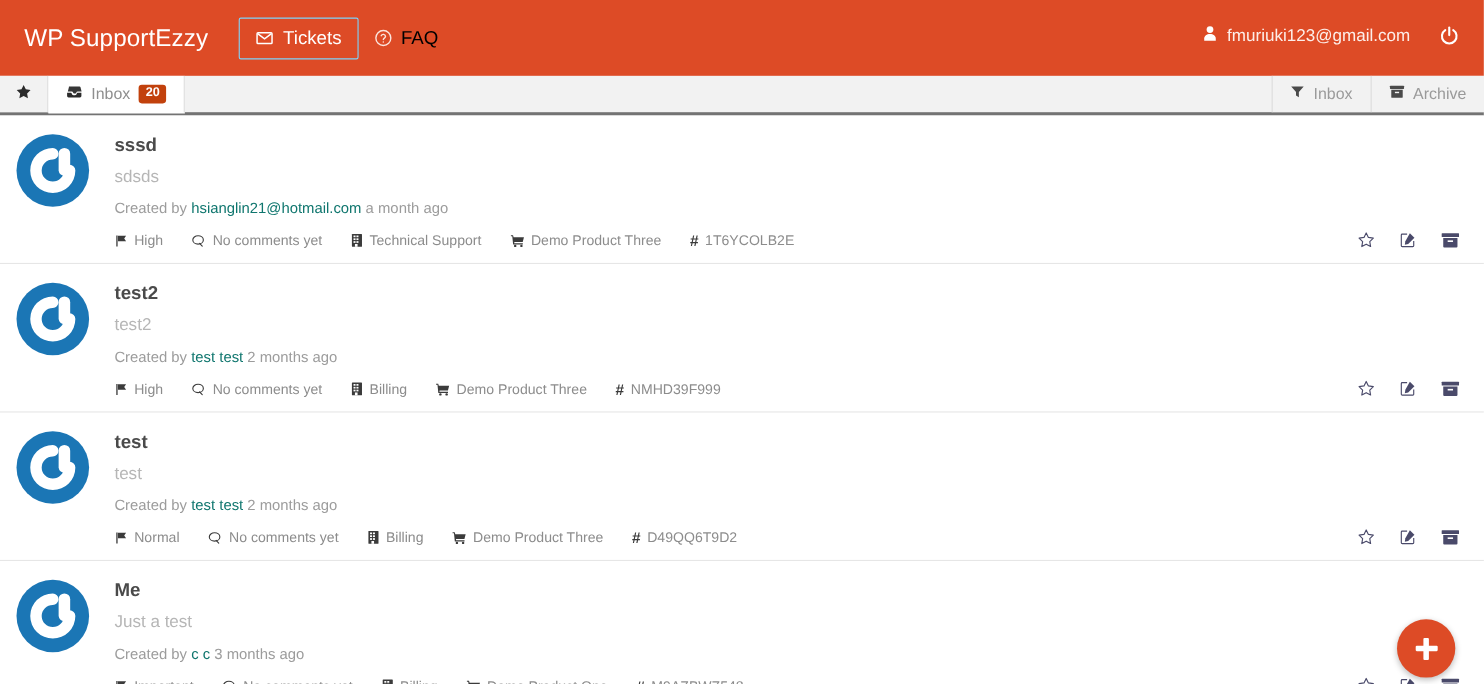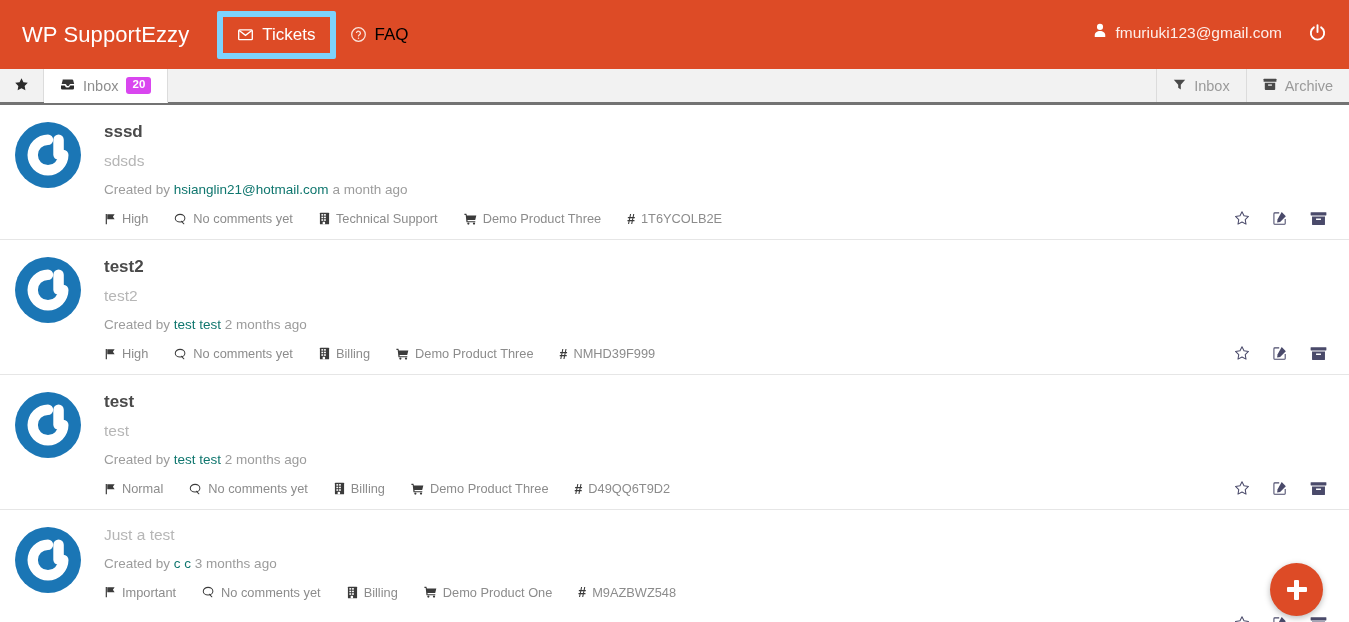--- a/index.html
+++ b/index.html
@@ -40,21 +40,21 @@
     align-items: center;
     gap: 8px;
     color: #000000;
     font-size: 17px;
     padding: 8px 14px;
     border-radius: 2px;
     cursor: pointer;
     white-space: nowrap;
   }
   .nav-item.boxed {
-    border: 6px solid #7dd3fc;
+    border: 1px solid #7dd3fc;
     color: #ffffff;
   }
   .nav-item .ico { display: inline-flex; align-items: center; }
   .nav-item .ico svg { display: block; }
 
   .topbar-right {
     margin-left: auto;
     display: flex;
     align-items: flex-start;
     gap: 26px;
@@ -98,21 +98,21 @@
     white-space: nowrap;
   }
   .tab.star-tab { padding: 0 14px; color: #333; }
   .tab.active {
     background: #ffffff;
     color: #8e8e8e;
     border-bottom: 1px solid #ffffff;
     margin-bottom: -1px;
   }
   .badge {
-    background: #d946ef;
+    background: #c2410c;
     color: #ffffff;
     font-size: 11.5px;
     font-weight: 700;
     border-radius: 3px;
     padding: 2px 6px 3px;
     line-height: 1;
   }
   .subnav-right {
     margin-left: auto;
     display: flex;
@@ -619,20 +619,21 @@
 
     <div class="ticket">
       <div class="avatar">
         <svg viewBox="0 0 68 68">
           <circle cx="34" cy="34" r="33" fill="#1b76b5"></circle>
           <path d="M34 13.5a20.5 20.5 0 1 0 20.5 20.5 5.2 5.2 0 0 0-10.4 0 10.1 10.1 0 1 1-10.1-10.1 5.2 5.2 0 0 0 0-10.4z" fill="#ffffff"></path>
           <path d="M39.3 18.7v15.4a5.3 5.3 0 0 0 10.5 0V18.7a5.25 5.25 0 0 0-10.5 0z" fill="#ffffff"></path>
         </svg>
       </div>
       <div class="ticket-body">
+        <div class="t-title">Me</div>
         <div class="t-excerpt">Just a test</div>
         <div class="t-created">
           <span>Created by</span>
           <span class="author">c c</span>
           <span>3 months ago</span>
         </div>
         <div class="t-meta">
           <div class="meta-item">
             <span class="mico">
               <svg width="12" height="12" viewBox="0 0 14 14" fill="#3b3b3b">

